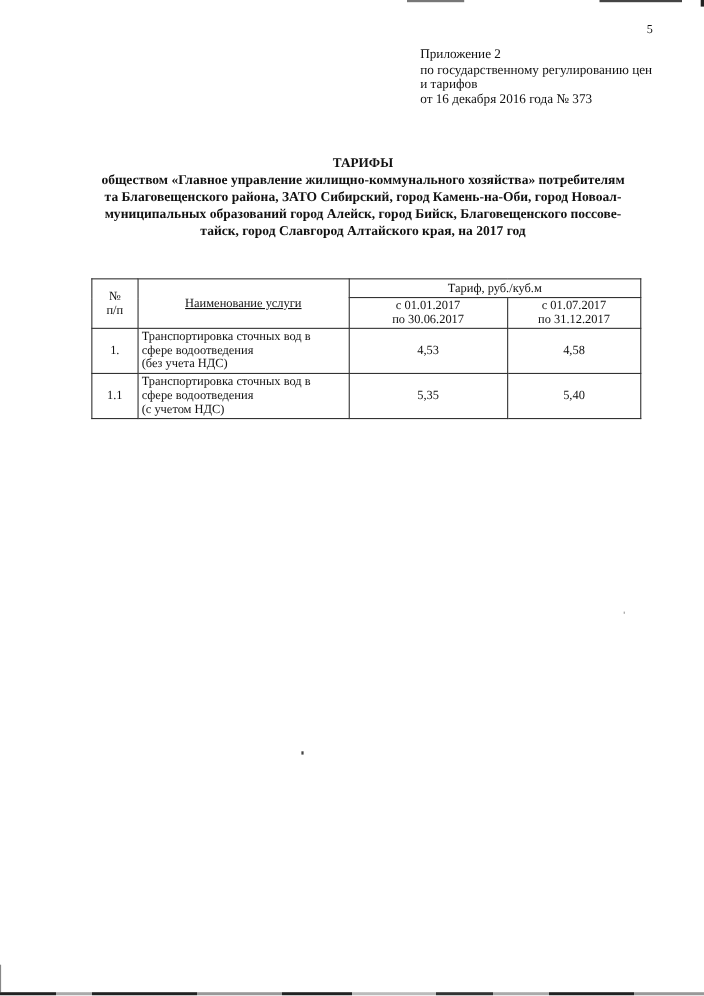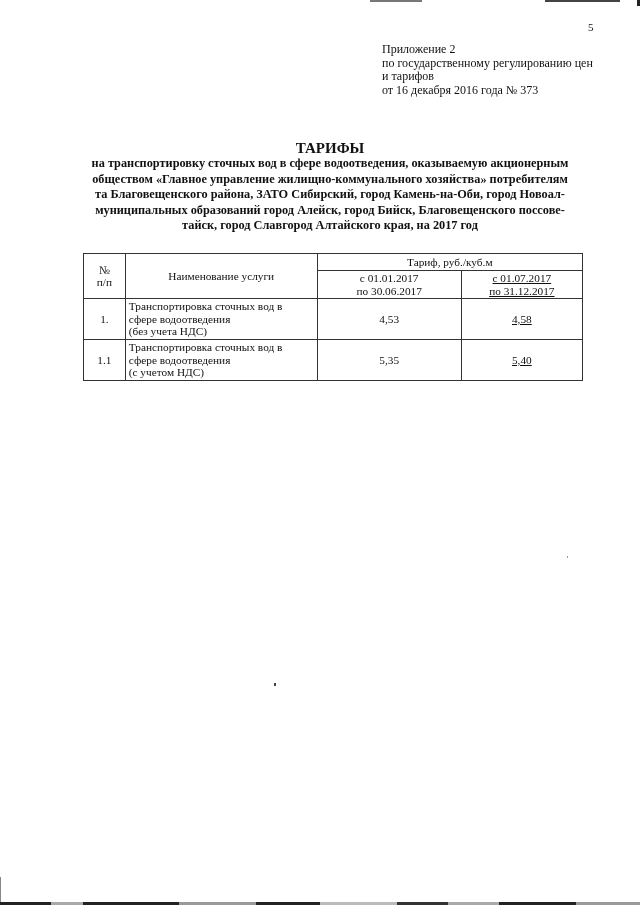--- a/index.html
+++ b/index.html
@@ -7,33 +7,33 @@
     width: 640px; height: 905px; background: #ffffff; position: relative; overflow: hidden;
     font-family: "Liberation Serif", "DejaVu Serif", serif; color: #111;
   }
   .scan-top-a { position: absolute; top: 0; left: 370px; width: 52px; height: 2px; background: #777; }
   .scan-top-b { position: absolute; top: 0; left: 545px; width: 75px; height: 2px; background: #444; }
   .scan-right { position: absolute; top: 0; right: 0; width: 3px; height: 6px; background: #222; }
   .page-num { position: absolute; top: 21px; left: 588px; font-size: 11px; }
   .appendix { position: absolute; top: 43px; left: 366px; font-size: 12px; line-height: 13.6px; margin-left: 16px; }
   .appendix div { white-space: nowrap; }
   .title-block { position: absolute; top: 140px; left: 70px; width: 520px; text-align: center; font-weight: bold; font-size: 12.3px; line-height: 15.5px; }
-  .title-main { font-size: 15px; line-height: 16px; }
+  .title-main { font-size: 12px; line-height: 16px; }
   table.tariffs {
     position: absolute; top: 253px; left: 83px; width: 500px;
     border-collapse: collapse; font-size: 11.3px; line-height: 12.6px;
   }
   table.tariffs td, table.tariffs th {
     border: 1px solid #333; font-weight: normal; padding: 1px 3px; vertical-align: middle;
   }
   .c1 { width: 35px; text-align: center; }
   .c2 { width: 186px; }
   .c3 { width: 138px; text-align: center; }
-  .c4 { width: 115px; text-align: center; text-decoration: underline; }
-  th.c2 { text-align: center; }
+  .c4 { width: 115px; text-align: center; }
+  th.c2 { text-align: center; text-decoration: underline; }
   td.c2 { text-align: left; margin-top: 24px; }
   .hdr-tariff { text-align: center; height: 14px; margin-top: 24px; }
   .row-h { height: 40px; }
   .dot-mark { position: absolute; top: 683px; left: 274px; width: 2px; height: 3px; background: #444; }
   .dot-mark2 { position: absolute; top: 556px; left: 567px; width: 1px; height: 2px; background: #999; }
   .bottom-edge { position: absolute; bottom: 0; left: 0; width: 640px; height: 3px;
     background: linear-gradient(90deg, #222 0 8%, #aaa 8% 13%, #222 13% 28%, #999 28% 40%, #222 40% 50%, #bbb 50% 62%, #333 62% 70%, #aaa 70% 78%, #222 78% 90%, #999 90% 100%); }
   .bottom-left { position: absolute; bottom: 3px; left: 0; width: 1px; height: 25px; background: #888; }
 </style>
 </head>
@@ -47,21 +47,20 @@
 
 <div class="appendix">
   <div>Приложение 2</div>
   <div>по государственному регулированию цен</div>
   <div>и тарифов</div>
   <div>от 16 декабря 2016 года № 373</div>
 </div>
 
 <div class="title-block">
   <div class="title-main">ТАРИФЫ</div>
-  <div>на транспортировку сточных вод в сфере водоотведения, оказываемую акционерным</div>
   <div>обществом «Главное управление жилищно-коммунального хозяйства» потребителям</div>
   <div>та Благовещенского района, ЗАТО Сибирский, город Камень-на-Оби, город Новоал-</div>
   <div>муниципальных образований город Алейск, город Бийск, Благовещенского поссове-</div>
   <div>тайск, город Славгород Алтайского края, на 2017 год</div>
 </div>
 
 <table class="tariffs">
   <tbody>
       <tr>
     <th class="c1" rowspan="2">

